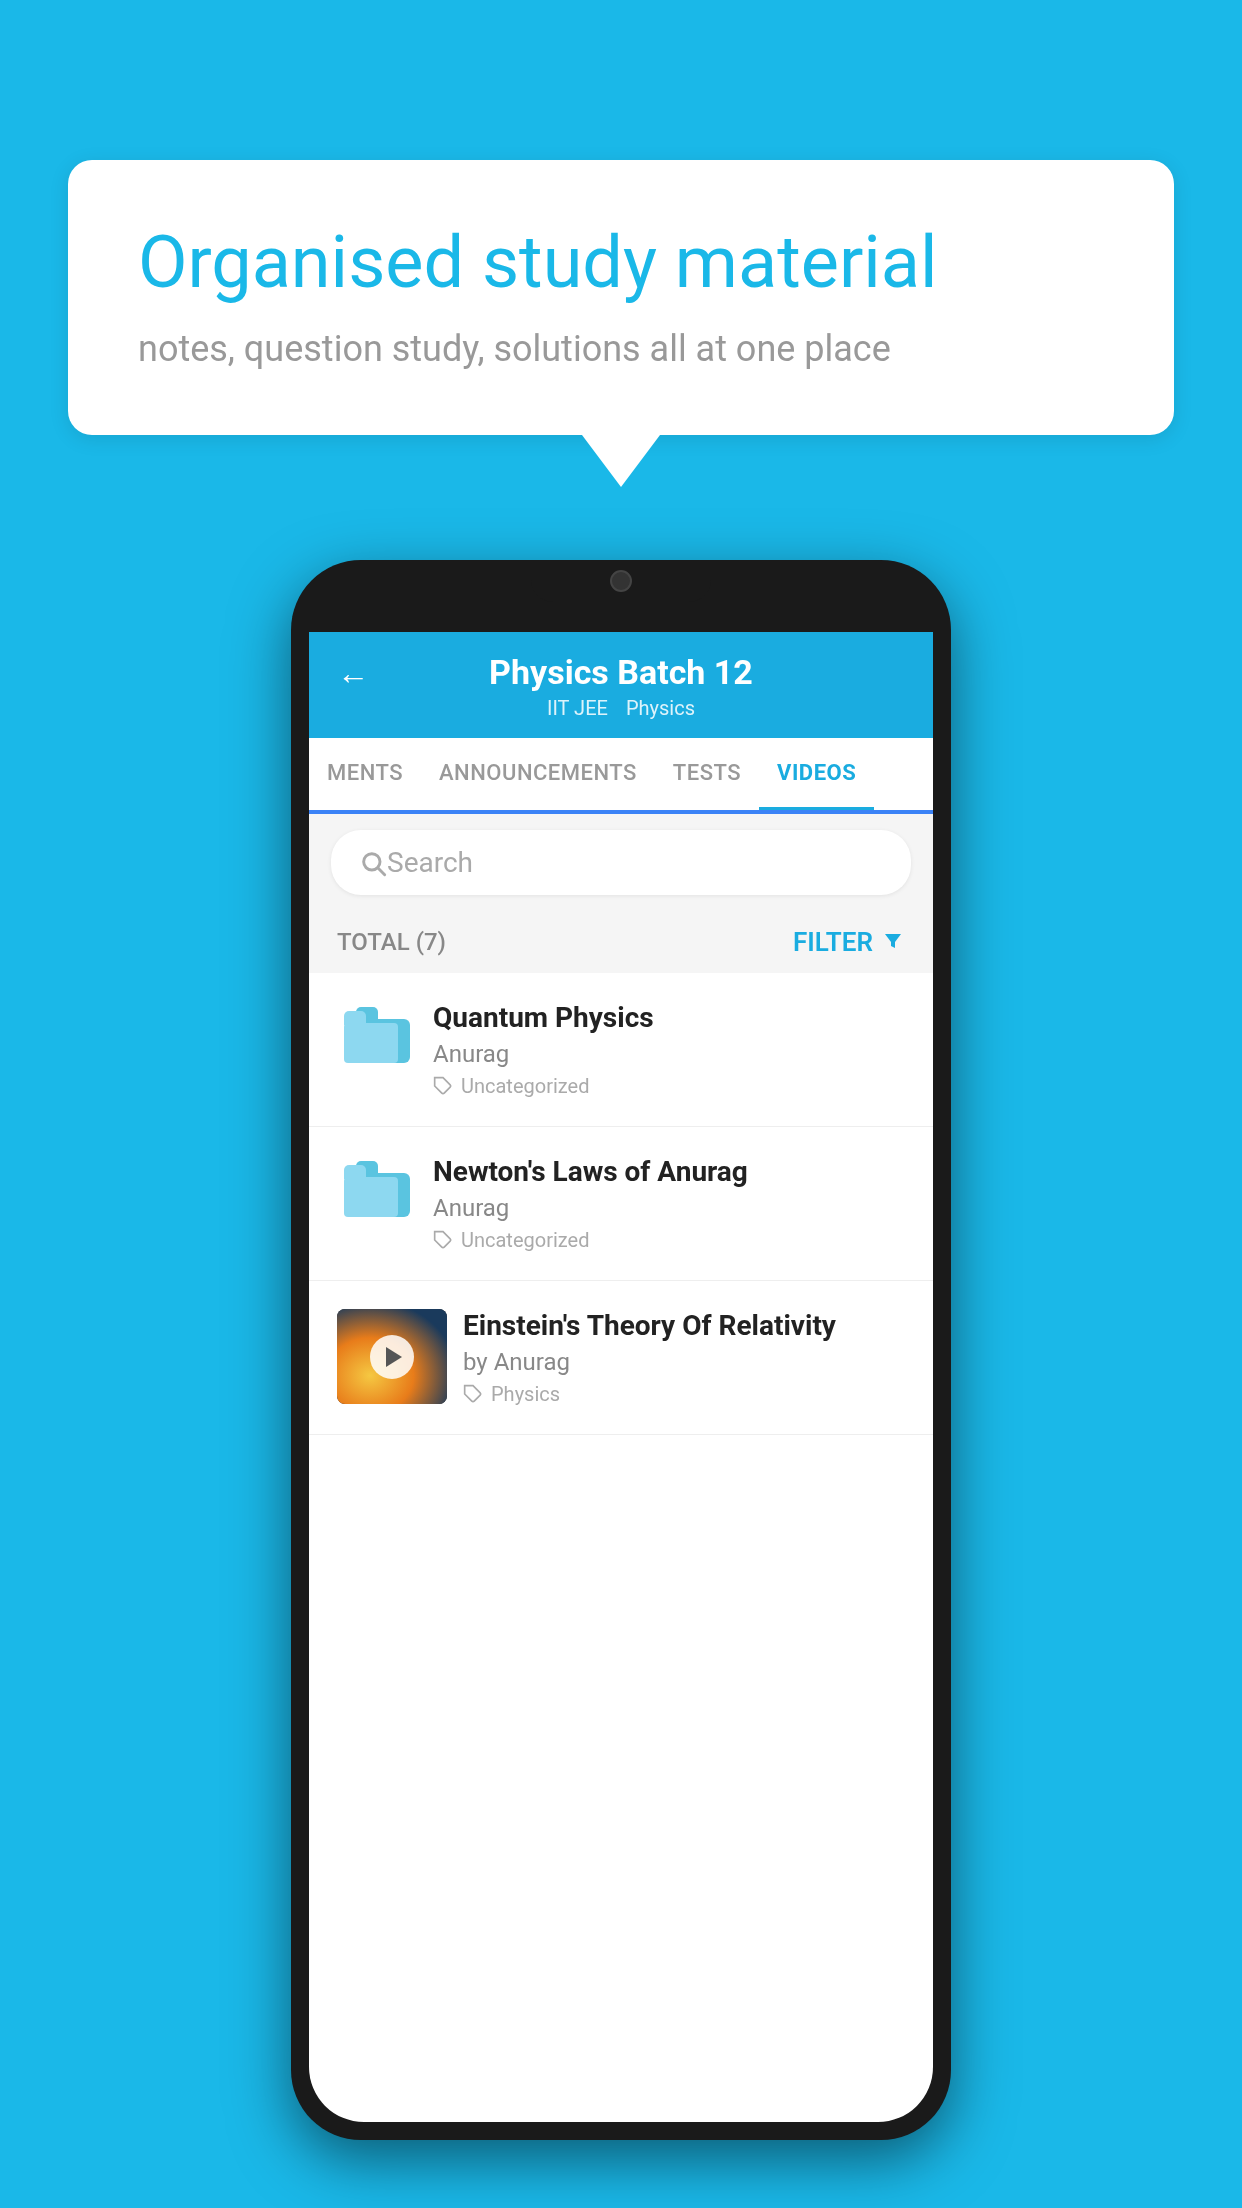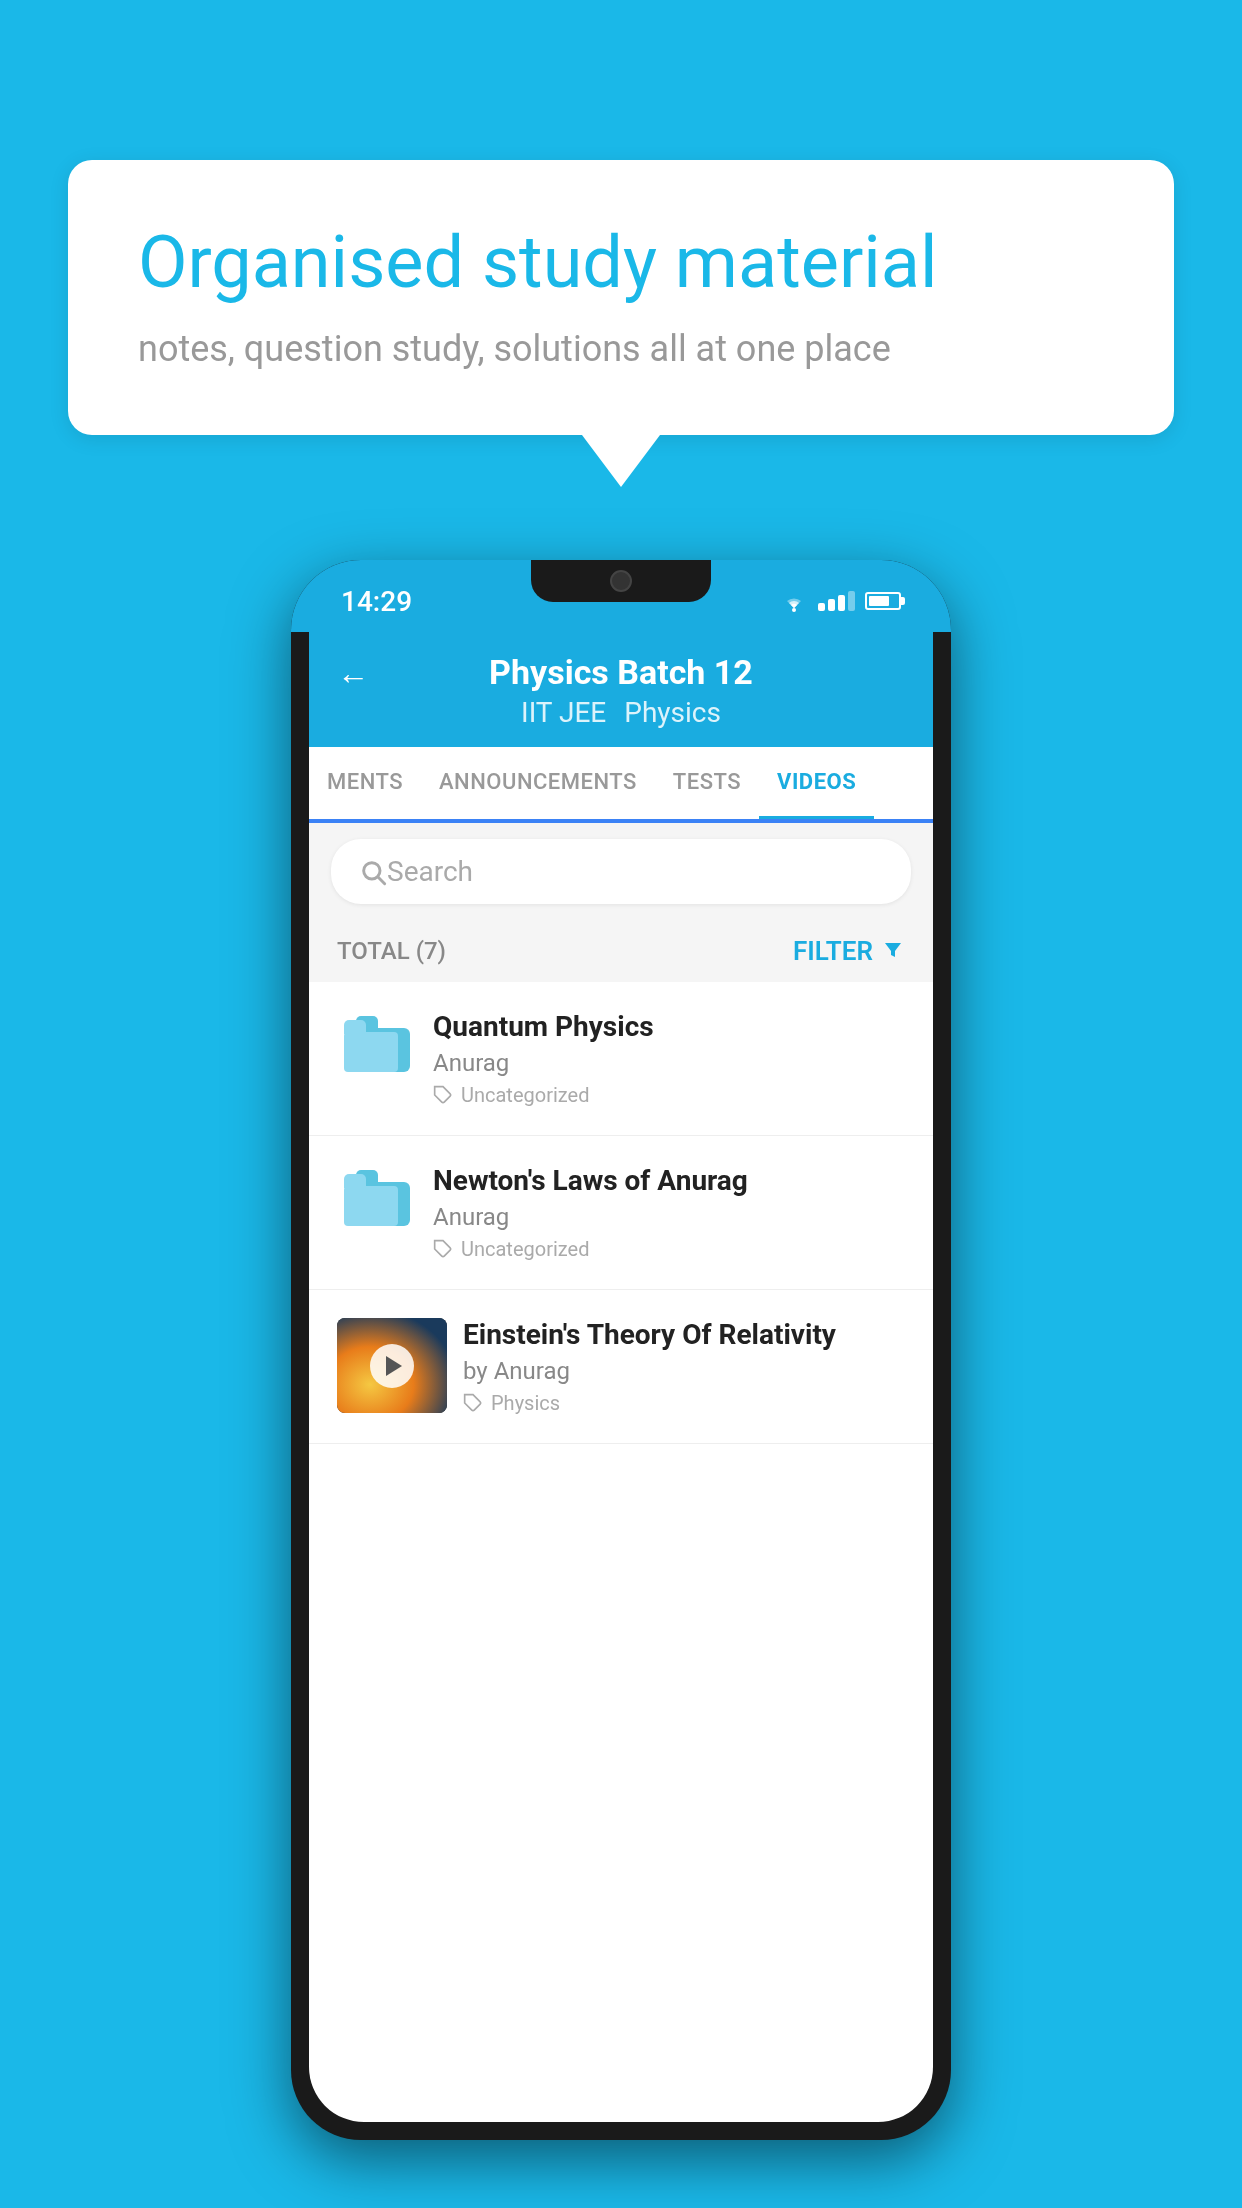--- a/index.html
+++ b/index.html
@@ -203,21 +203,21 @@
 
     .header-title {
       color: white;
       font-size: 34px;
       font-weight: 700;
       text-align: center;
     }
 
     .header-subtitle {
       color: rgba(255,255,255,0.85);
-      font-size: 28px;
+      font-size: 20px;
       display: flex;
       gap: 18px;
       margin-top: 4px;
     }
 
     
     .tabs-bar {
       display: flex;
       background: white;
       border-bottom: 4px solid #3b82f6;
@@ -391,43 +391,20 @@
   <div class="bubble-subtitle">notes, question study, solutions all at one place</div>
 </div>
 
 <div class="phone-container">
   <div class="phone-outer">
 
     <div class="phone-notch">
       <div class="phone-camera"></div>
     </div>
 
-    <div class="status-bar">
-      <span class="status-time">14:29</span>
-      <div class="status-icons">
-
-        <svg width="28" height="22" viewBox="0 0 28 22" fill="white">
-          <path d="M14 18l3-3a4 4 0 00-6 0l3 3z"></path>
-          <path d="M14 18l5-5a7 7 0 00-10 0l5 5z" opacity="0.7"></path>
-          <path d="M14 18l7-7a11 11 0 00-14 0l7 7z" opacity="0.4"></path>
-          <circle cx="14" cy="20" r="2"></circle>
-        </svg>
-
-        <div class="signal-icon">
-          <div class="signal-bar" style="height:8px;"></div>
-          <div class="signal-bar" style="height:12px;"></div>
-          <div class="signal-bar" style="height:16px;"></div>
-          <div class="signal-bar" style="height:20px;background:rgba(255,255,255,0.4);"></div>
-        </div>
-
-        <div class="battery-icon">
-          <div class="battery-fill"></div>
-        </div>
-      </div>
-    </div>
 
     <div class="phone-screen">
 
       <div class="app-header">
         <div class="header-back">←</div>
         <div class="header-title">Physics Batch 12</div>
         <div class="header-subtitle">
           <span>IIT JEE</span>
           <span>Physics</span>
         </div>

